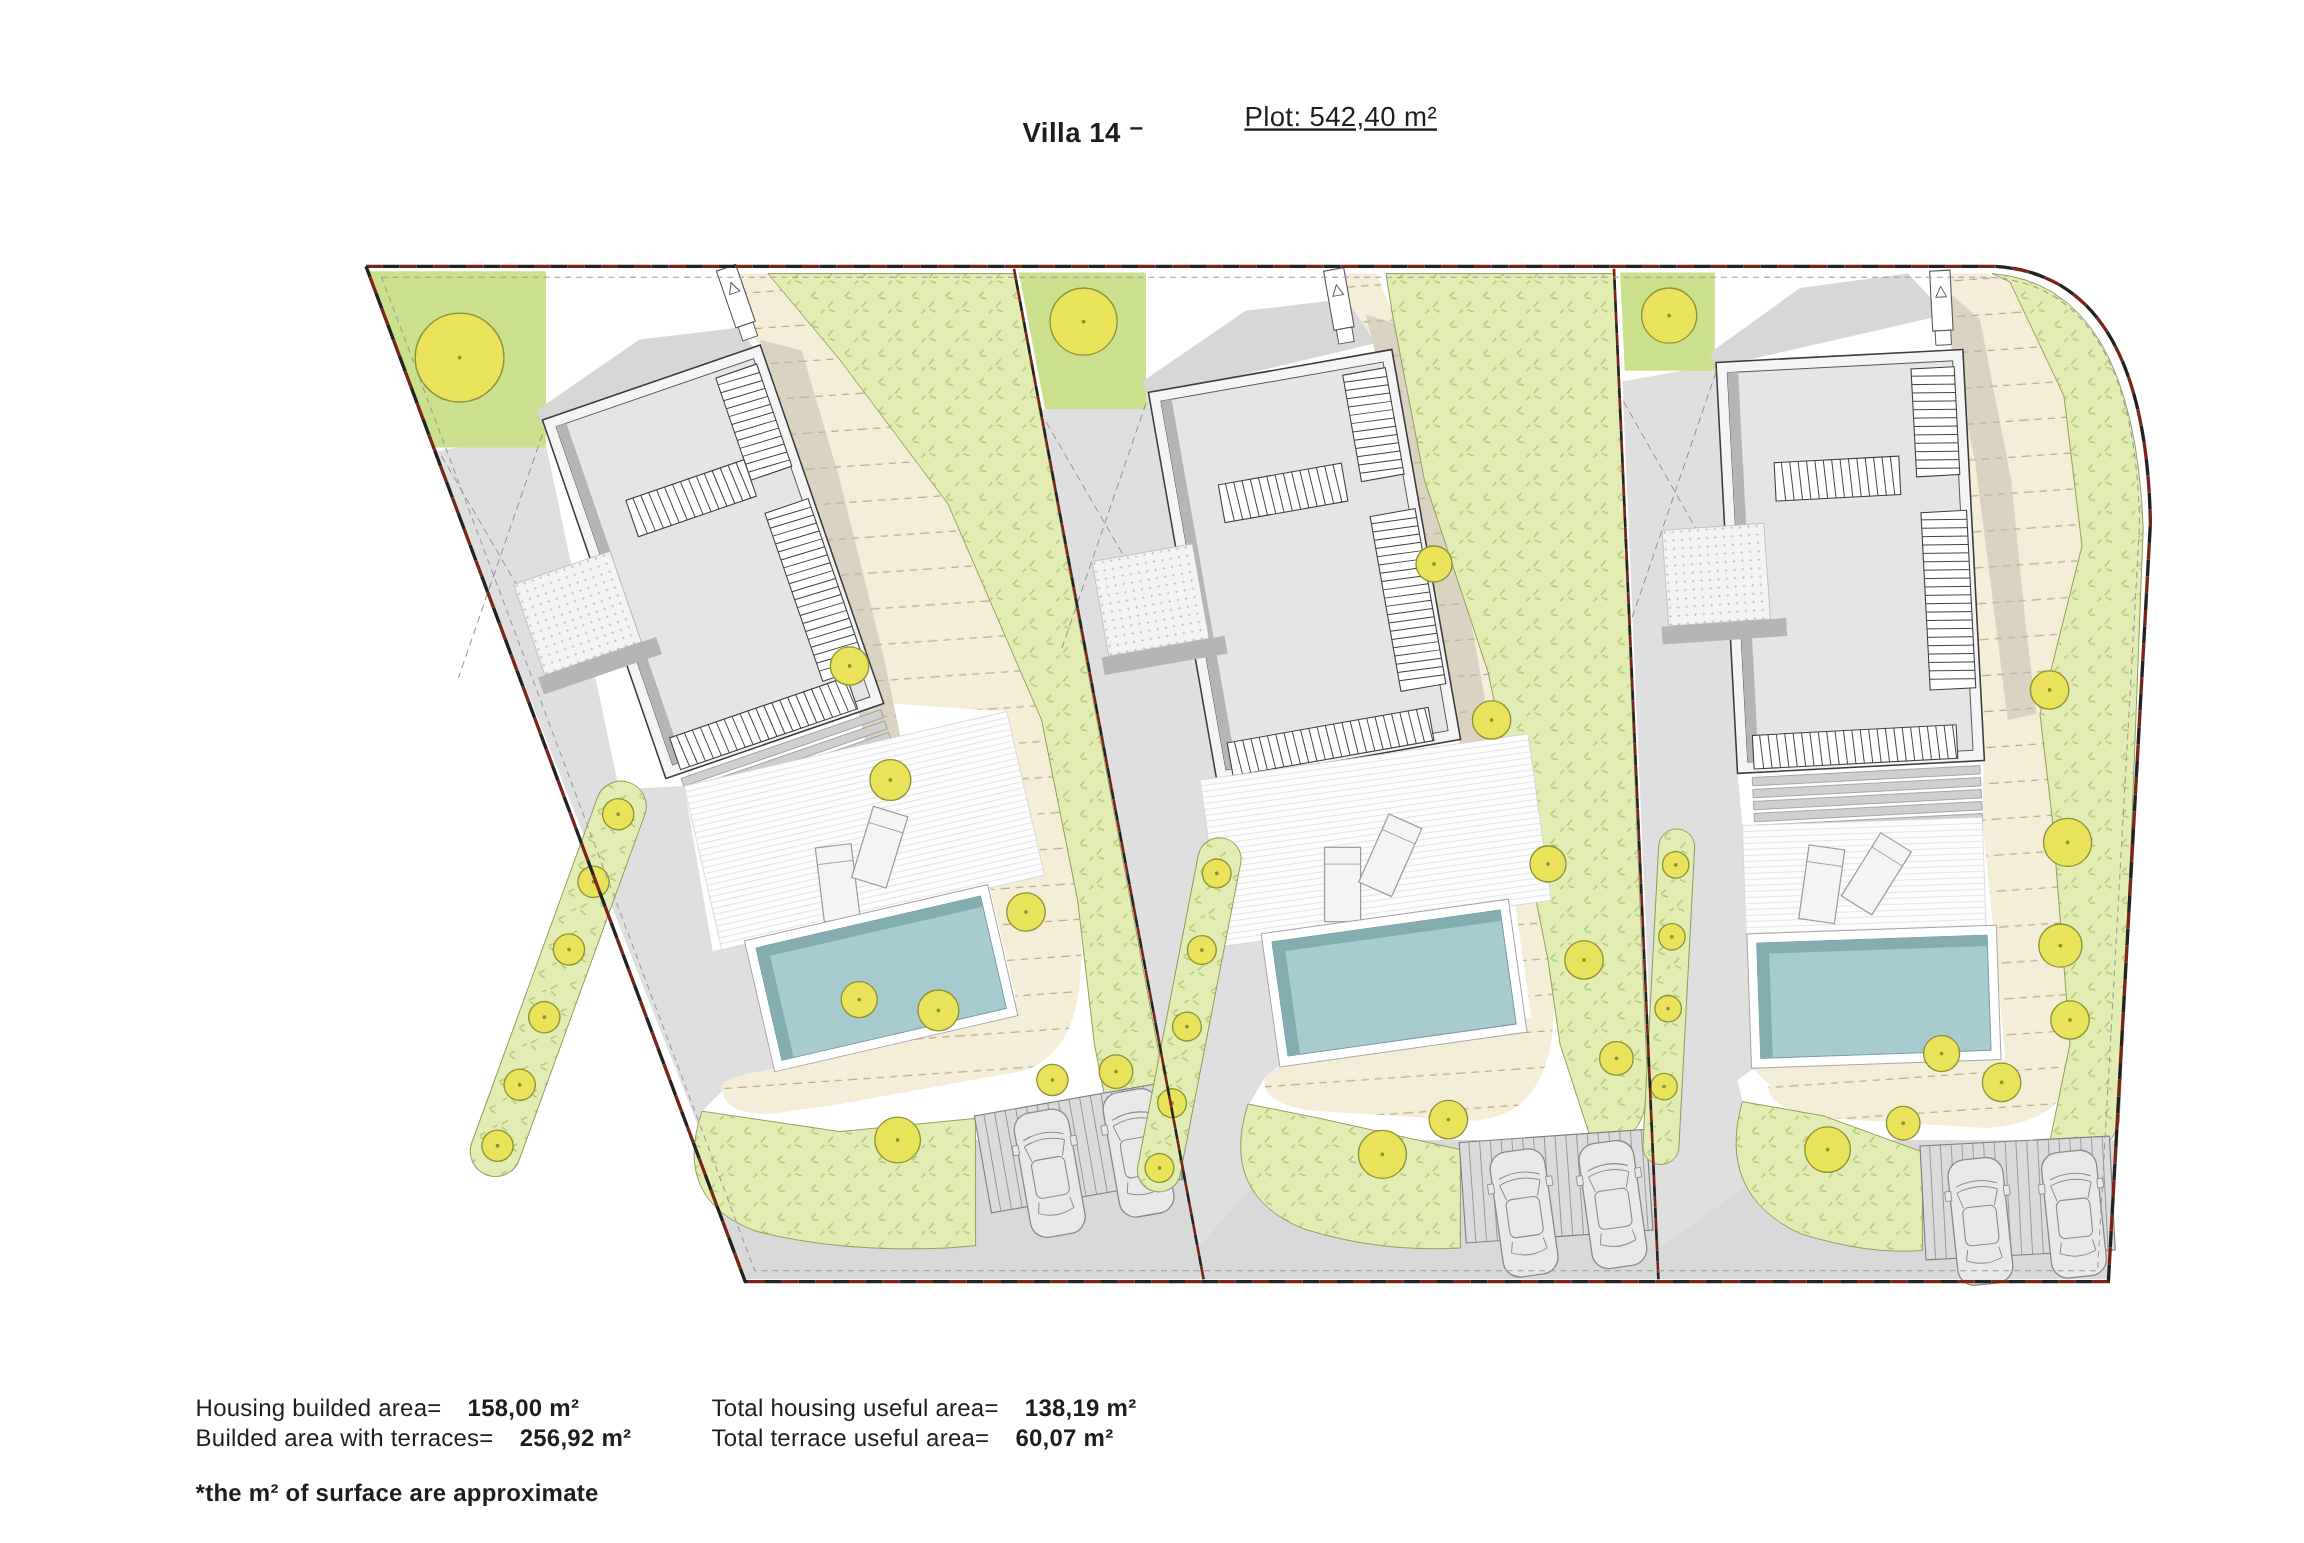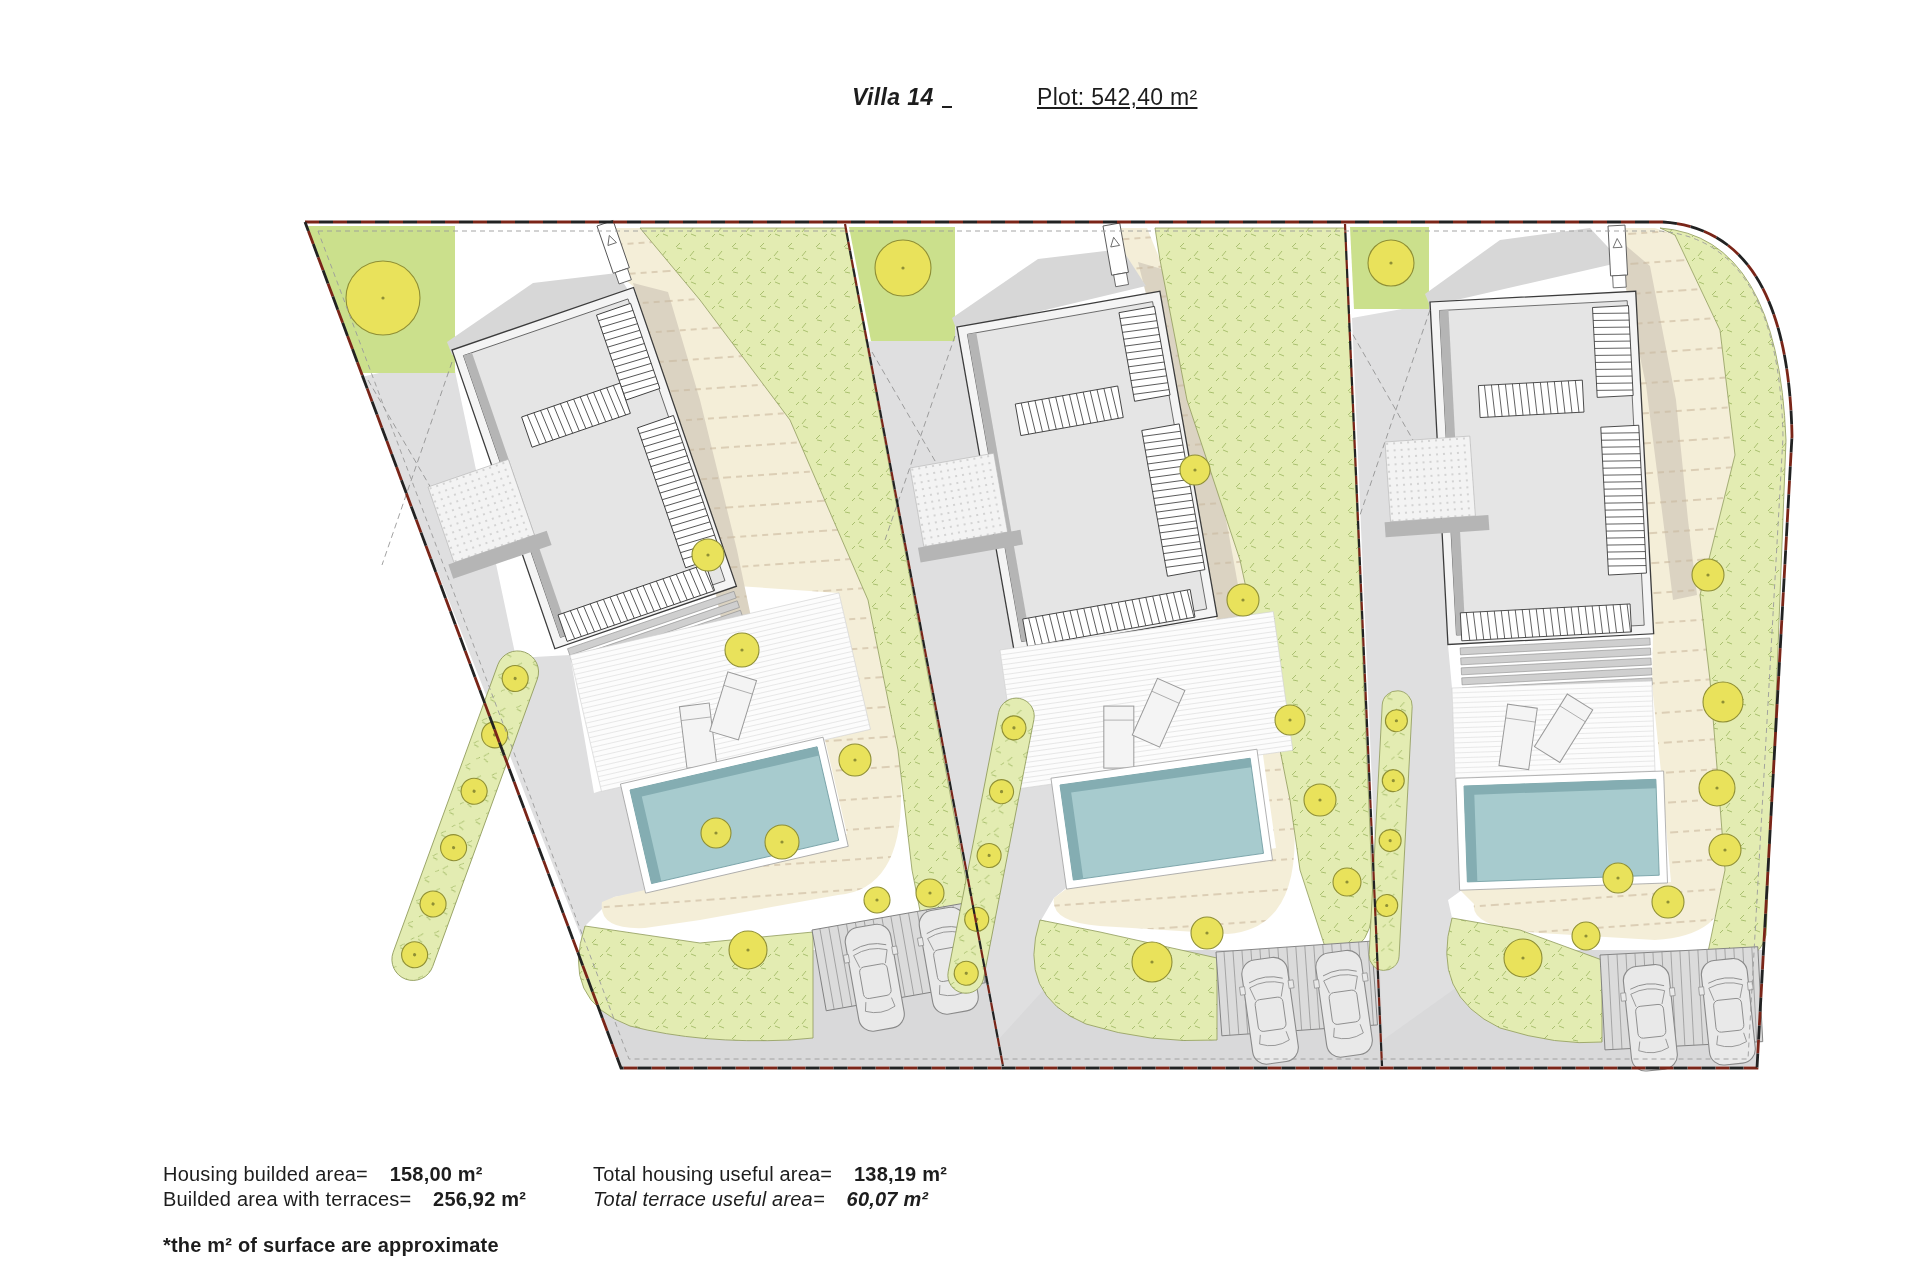--- a/index.html
+++ b/index.html
@@ -1,27 +1,27 @@
 <!DOCTYPE html>
 <html><head>
 <meta charset="utf-8">
 <style>
   html,body{margin:0;padding:0;background:#fff;}
   body{width:1920px;height:1286px;position:relative;overflow:hidden;
        font-family:"Liberation Sans","DejaVu Sans",sans-serif;color:#1d1d1d;}
   #stage{position:absolute;inset:0;}
   svg{position:absolute;left:0;top:0;}
-  .hdr-title{position:absolute;left:852px;top:84px;font-size:23px;font-weight:bold;letter-spacing:.4px;font-style:italic;}
+  .hdr-title{position:absolute;left:852px;top:97px;font-size:23px;font-weight:bold;letter-spacing:.4px;}
   .hdr-underline{position:absolute;left:942px;top:106px;width:10px;height:2px;background:#1d1d1d;}
   .hdr-plot{position:absolute;left:1037px;top:84px;font-size:23px;letter-spacing:.3px;text-decoration:underline;}
   .sum-title{position:absolute;left:447px;top:1112px;font-size:26px;font-weight:bold;letter-spacing:.3px;}
   .row{position:absolute;font-size:20px;letter-spacing:.2px;white-space:nowrap;}
   .row b{font-weight:bold;margin-left:16px;}
   .r0{left:163px;top:1163px;} .r1{left:163px;top:1188px;}
-  .r2{left:593px;top:1163px;} .r3{left:593px;top:1188px;font-style:italic;}
+  .r2{left:593px;top:1163px;} .r3{left:593px;top:1188px;}
   .footnote{position:absolute;left:163px;top:1234px;font-size:20px;font-weight:bold;letter-spacing:.2px;}
 </style>
 </head>
 <body>
 
 <div id="stage">
   <svg id="plan" width="1920" height="1286" viewBox="0 0 1920 1286">
       <defs>
         <pattern id="grassTex" width="28" height="24" patternUnits="userSpaceOnUse">
           <rect width="28" height="24" fill="#e3ecb2"></rect>

